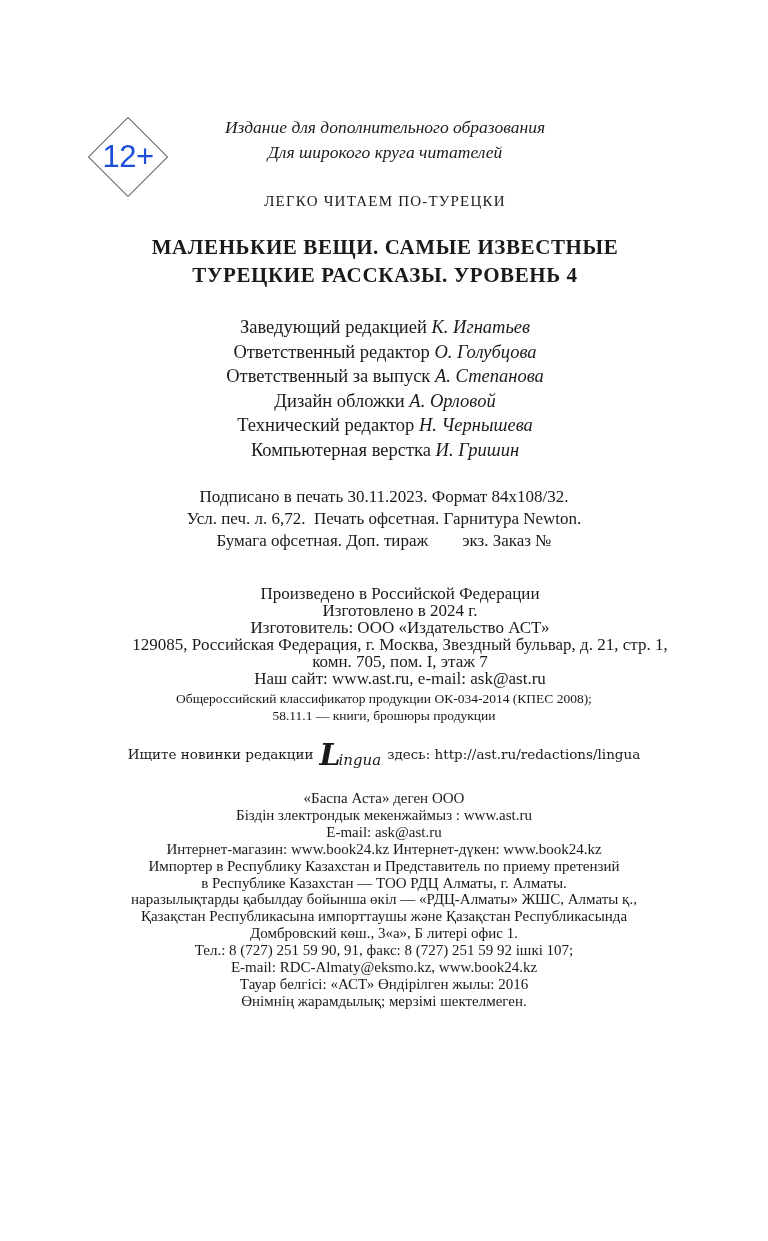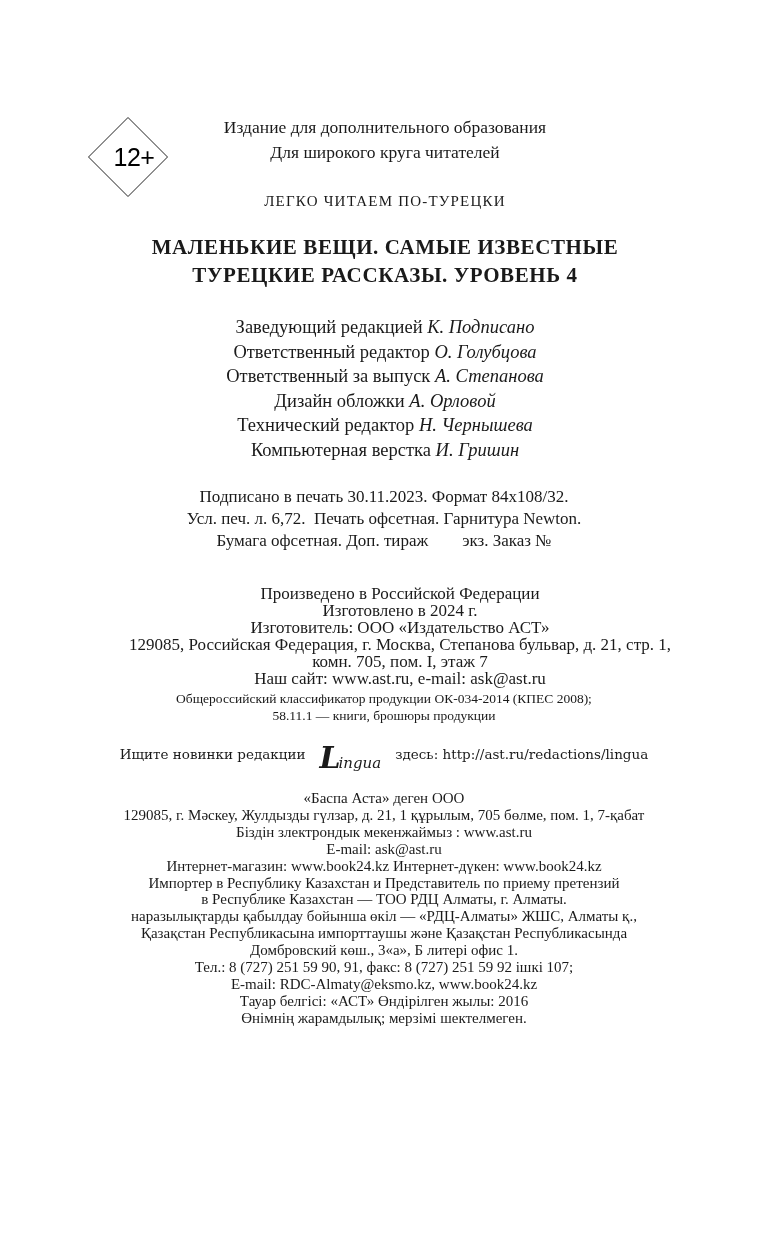--- a/index.html
+++ b/index.html
@@ -24,40 +24,41 @@
     .age-badge {
       position: absolute;
       left: 88px;
       top: 117px;
       width: 80px;
       height: 80px;
     }
     .age-badge svg { display: block; }
     .age-text {
       position: absolute;
-      left: 6px; top: 0;
+      left: 0; top: 0;
       width: 80px; height: 80px;
       display: flex;
       align-items: center;
       justify-content: center;
       font-family: "Liberation Sans", "DejaVu Sans", sans-serif;
-      font-size: 25px;
-      color: #000000;
+      font-size: 31px;
+      color: #1d4ed8;
       letter-spacing: -0.5px;
     }
     .block {
       position: absolute;
       left: 0;
       width: 768px;
       text-align: center;
     }
     .edition {
       top: 115px;
       left: 115px;
       width: 540px;
+      font-style: italic;
       font-size: 17.5px;
       line-height: 25px;
     }
     .series {
       top: 191px;
       left: 115px;
       width: 540px;
       font-size: 15px;
       letter-spacing: 1.2px;
       line-height: 20px;
@@ -104,22 +105,23 @@
     }
     .lingua-line {
       top: 736px;
       left: 60px;
       width: 648px;
       font-family: "DejaVu Serif", serif;
       font-size: 13.5px;
       line-height: 36px;
       height: 36px;
       display: flex;
+      align-items: center;
       justify-content: center;
-      gap: 8px;
+      gap: 0;
     }
     .lingua-logo {
       font-family: "DejaVu Serif", serif;
       font-style: italic;
       display: inline-flex;
       align-items: flex-end;
       margin: 0 6px;
       position: relative;
       top: 1px;
     }
@@ -162,60 +164,59 @@
   </div>
 
   <div class="block series">ЛЕГКО ЧИТАЕМ ПО-ТУРЕЦКИ</div>
 
   <div class="block title">
     <span class="line">МАЛЕНЬКИЕ ВЕЩИ. САМЫЕ ИЗВЕСТНЫЕ</span>
     <span class="line">ТУРЕЦКИЕ РАССКАЗЫ. УРОВЕНЬ 4</span>
   </div>
 
   <div class="block credits">
-    <span class="line"><span>Заведующий редакцией</span> <span class="name">К. Подписано</span></span>
+    <span class="line"><span>Заведующий редакцией</span> <span class="name">К. Игнатьев</span></span>
     <span class="line"><span>Ответственный редактор</span> <span class="name">О. Голубцова</span></span>
     <span class="line"><span>Ответственный за выпуск</span> <span class="name">А. Степанова</span></span>
     <span class="line"><span>Дизайн обложки</span> <span class="name">А. Орловой</span></span>
     <span class="line"><span>Технический редактор</span> <span class="name">Н. Чернышева</span></span>
     <span class="line"><span>Компьютерная верстка</span> <span class="name">И. Гришин</span></span>
   </div>
 
   <div class="block print-info">
     <span class="line">Подписано в печать 30.11.2023. Формат 84x108/32.</span>
     <span class="line" style="white-space: pre;">Усл. печ. л. 6,72.  Печать офсетная. Гарнитура Newton.</span>
     <span class="line" style="white-space: pre;">Бумага офсетная. Доп. тираж        экз. Заказ №</span>
   </div>
 
   <div class="block producer">
     <span class="line">Произведено в Российской Федерации</span>
     <span class="line">Изготовлено в 2024 г.</span>
     <span class="line">Изготовитель: ООО «Издательство АСТ»</span>
-    <span class="line">129085, Российская Федерация, г. Москва, Степанова бульвар, д. 21, стр. 1,</span>
+    <span class="line">129085, Российская Федерация, г. Москва, Звездный бульвар, д. 21, стр. 1,</span>
     <span class="line">комн. 705, пом. I, этаж 7</span>
     <span class="line">Наш сайт: www.ast.ru, e-mail: ask@ast.ru</span>
   </div>
 
   <div class="block classifier">
     <span class="line">Общероссийский классификатор продукции ОК-034-2014 (КПЕС 2008);</span>
     <span class="line">58.11.1 — книги, брошюры продукции</span>
   </div>
 
   <div class="block lingua-line">
     <span>Ищите новинки редакции</span>
     <span class="lingua-logo">
       <span class="big-l">L</span>
         <span class="rest">ingua</span>
     </span>
     <span>здесь: http://ast.ru/redactions/lingua</span>
   </div>
 
   <div class="block kz">
     <span class="line">«Баспа Аста» деген ООО</span>
-    <span class="line">129085, г. Мәскеу, Жулдызды гүлзар, д. 21, 1 құрылым, 705 бөлме, пом. 1, 7-қабат</span>
     <span class="line">Біздін злектрондык мекенжаймыз : www.ast.ru</span>
     <span class="line">E-mail: ask@ast.ru</span>
     <span class="line">Интернет-магазин: www.book24.kz Интернет-дүкен: www.book24.kz</span>
     <span class="line">Импортер в Республику Казахстан и Представитель по приему претензий</span>
     <span class="line">в Республике Казахстан — ТОО РДЦ Алматы, г. Алматы.</span>
     <span class="line">наразылықтарды қабылдау бойынша өкіл — «РДЦ-Алматы» ЖШС, Алматы қ.,</span>
     <span class="line">Қазақстан Республикасына импорттаушы және Қазақстан Республикасында</span>
     <span class="line">Домбровский көш., 3«а», Б литерi офис 1.</span>
     <span class="line">Тел.: 8 (727) 251 59 90, 91, факс: 8 (727) 251 59 92 ішкі 107;</span>
     <span class="line">E-mail: RDC-Almaty@eksmo.kz, www.book24.kz</span>

